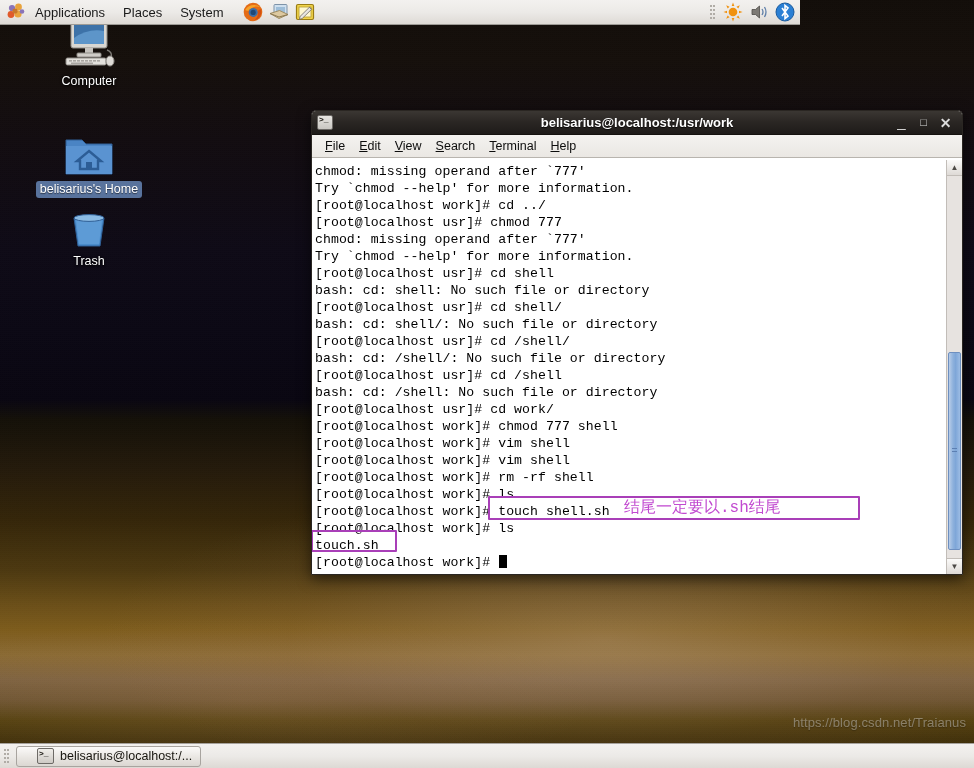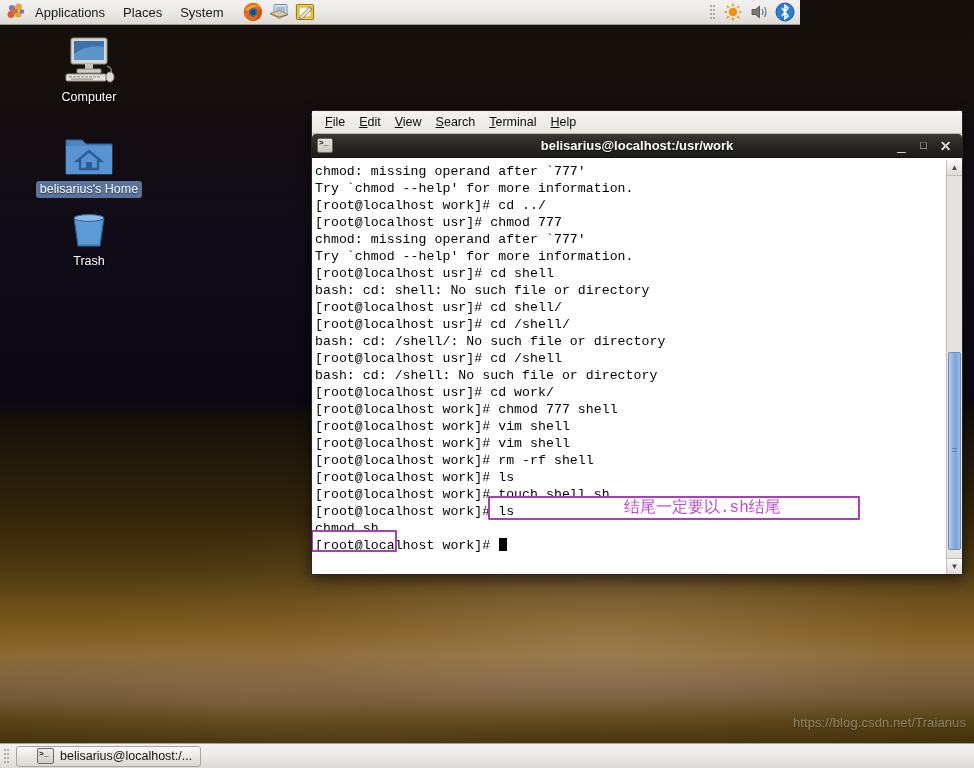--- a/index.html
+++ b/index.html
@@ -326,21 +326,21 @@
     </span>
     <span class="panel-icon">
       <svg width="22" height="22" viewBox="0 0 22 22">
         <circle cx="11" cy="11" r="9" fill="#2a7fd4" stroke="#1a5b9e"></circle>
         <path d="M8 7 L14 15 L11 17.5 L11 4.5 L14 7 L8 15" fill="none" stroke="#ffffff" stroke-width="1.6"></path>
       </svg>
     </span>
   </div>
 </div>
 
-<div class="desk-icon" style="left:34px; top:36px;">
+<div class="desk-icon" style="left:34px; top:20px;">
   <div class="glyph">
     <svg width="62" height="50" viewBox="0 0 62 50">
       <rect x="13" y="2" width="36" height="26" rx="2" fill="#d9d7d2" stroke="#8e8b86"></rect>
       <rect x="16" y="5" width="30" height="19" fill="#3d72a8"></rect>
       <path d="M16 18 Q30 8 46 11 L46 24 L16 24 Z" fill="#5d95c9"></path>
       <rect x="27" y="28" width="8" height="5" fill="#c6c3be"></rect>
       <rect x="19" y="33" width="24" height="4" rx="1" fill="#cfccc7" stroke="#8e8b86"></rect>
       <rect x="8" y="38" width="40" height="7" rx="1.5" fill="#e3e1dc" stroke="#8e8b86"></rect>
       <g fill="#a9a6a1">
         <rect x="11" y="40" width="3" height="1.6"></rect>
@@ -379,64 +379,65 @@
       <path d="M13 16 L39 16 L36 40 L16 40 Z" fill="#5d9bd6"></path>
       <ellipse cx="26" cy="14" rx="15" ry="3.4" fill="#8bbbe4" stroke="#2f5f96"></ellipse>
       <path d="M11 13 L41 13" stroke="#2a5party" stroke-width="0"></path>
     </svg>
   </div>
   <div class="lbl">Trash</div>
 </div>
 
 <div id="terminal-window">
 
-  <div id="menubar">
-    <div class="mb-item"><u>F</u>ile</div>
-    <div class="mb-item"><u>E</u>dit</div>
-    <div class="mb-item"><u>V</u>iew</div>
-    <div class="mb-item"><u>S</u>earch</div>
-    <div class="mb-item"><u>T</u>erminal</div>
-    <div class="mb-item"><u>H</u>elp</div>
-  </div>
-
   <div id="titlebar">
     <span class="title-icon"></span>
     <div id="window-title">belisarius@localhost:/usr/work</div>
     <div class="win-btns">
       <div class="win-btn wb-min">_</div>
       <div class="win-btn wb-max">□</div>
       <div class="win-btn wb-close">✕</div>
     </div>
+  </div>
+
+  <div id="menubar">
+    <div class="mb-item"><u>F</u>ile</div>
+    <div class="mb-item"><u>E</u>dit</div>
+    <div class="mb-item"><u>V</u>iew</div>
+    <div class="mb-item"><u>S</u>earch</div>
+    <div class="mb-item"><u>T</u>erminal</div>
+    <div class="mb-item"><u>H</u>elp</div>
   </div>
 
   <div id="term-body">
     <div id="term-screen">
       <div id="term-lines">
           <div class="tline">chmod: missing operand after `777'</div>
           <div class="tline">Try `chmod --help' for more information.</div>
           <div class="tline">[root@localhost work]# cd ../</div>
           <div class="tline">[root@localhost usr]# chmod 777</div>
           <div class="tline">chmod: missing operand after `777'</div>
           <div class="tline">Try `chmod --help' for more information.</div>
           <div class="tline">[root@localhost usr]# cd shell</div>
           <div class="tline">bash: cd: shell: No such file or directory</div>
           <div class="tline">[root@localhost usr]# cd shell/</div>
+          <div class="tline">bash: cd: shell/: No such file or directory</div>
           <div class="tline">[root@localhost usr]# cd /shell/</div>
           <div class="tline">bash: cd: /shell/: No such file or directory</div>
           <div class="tline">[root@localhost usr]# cd /shell</div>
           <div class="tline">bash: cd: /shell: No such file or directory</div>
           <div class="tline">[root@localhost usr]# cd work/</div>
           <div class="tline">[root@localhost work]# chmod 777 shell</div>
           <div class="tline">[root@localhost work]# vim shell</div>
           <div class="tline">[root@localhost work]# vim shell</div>
           <div class="tline">[root@localhost work]# rm -rf shell</div>
           <div class="tline">[root@localhost work]# ls</div>
           <div class="tline">[root@localhost work]# touch shell.sh</div>
           <div class="tline">[root@localhost work]# ls</div>
-          <div class="tline">chmod.sh</div>
+          <div class="tline">touch.sh</div>
         </div>
       <div class="tline"><span>[root@localhost work]# </span><span class="cursor"></span></div>
 
       <div class="anno-box" style="left:176px; top:336px; width:372px; height:24px;"></div>
       <div class="anno-text" style="left:312px; top:339px;">结尾一定要以.sh结尾</div>
       <div class="anno-box" style="left:-1px; top:370px; width:86px; height:22px;"></div>
     </div>
 
     <div id="term-scroll">
       <div class="sb-btn">▲</div>

